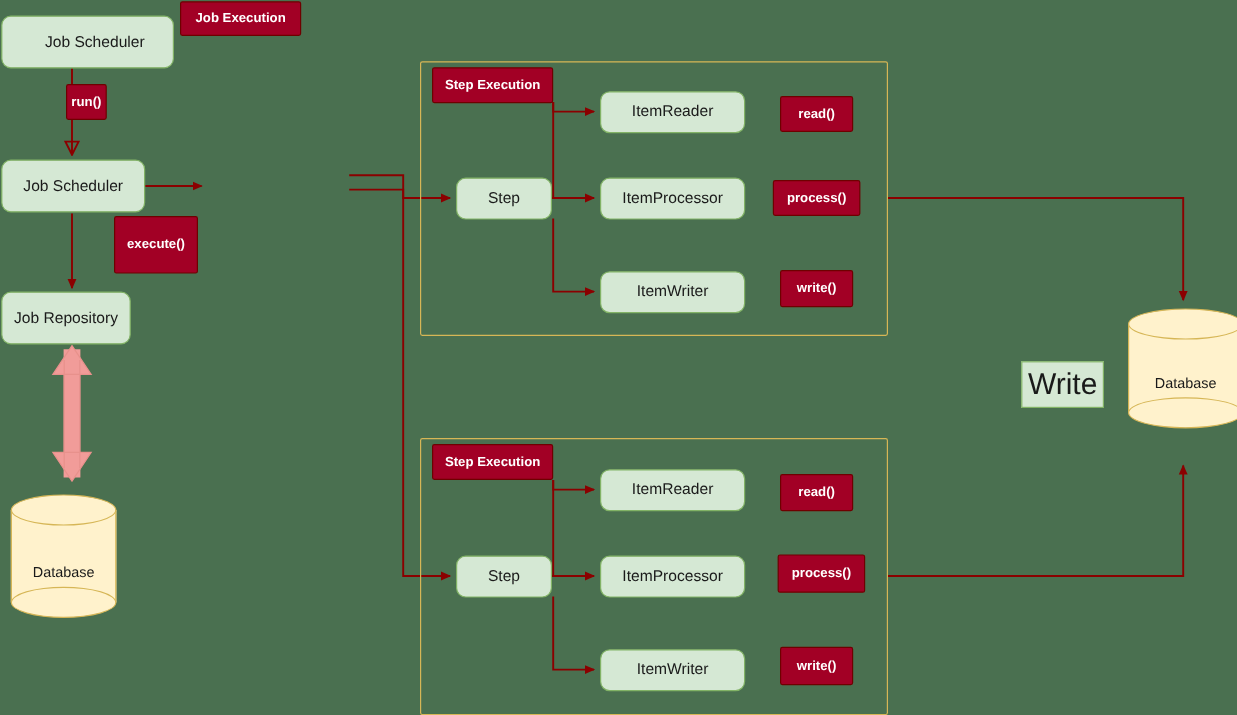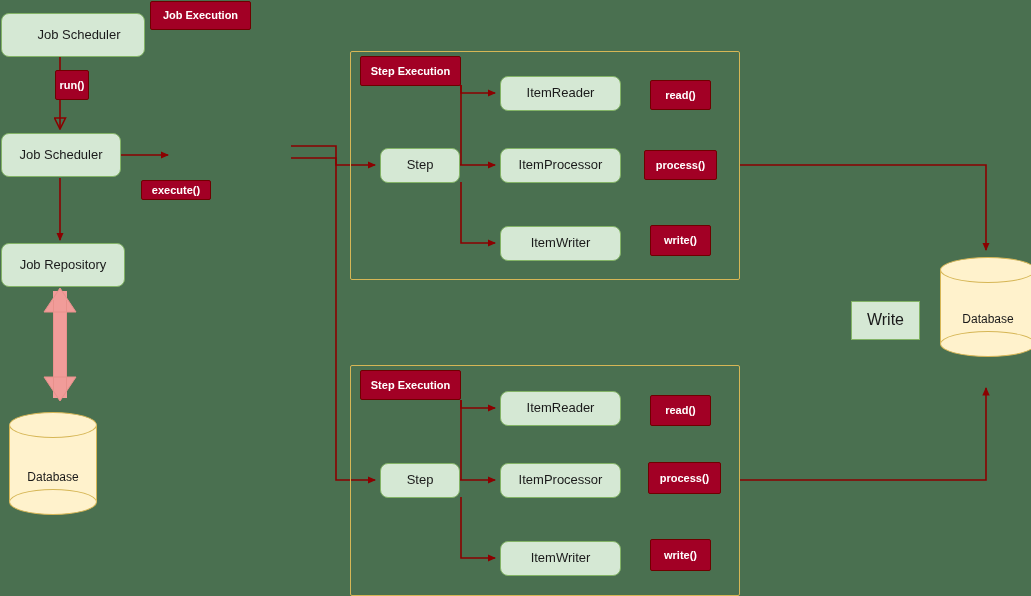--- a/index.html
+++ b/index.html
@@ -29,21 +29,21 @@
   }
   .green.sharp{border-radius:0;}
   .crimson{
     background:#a20025;
     border:1px solid #6f0000;
     border-radius:2px;
     color:#ffffff;
     font-size:11px;
     font-weight:bold;
   }
-  .big{font-size:16px;}
+  .big{font-size:25px;}
 
   
   .group{
     position:absolute;
     box-sizing:border-box;
     border:1px solid #d6b656;
     background:transparent;
     border-radius:2px;
   }
 
@@ -128,23 +128,23 @@
   <div class="group" style="left:350px;top:365px;width:390px;height:231px;"></div>
 
   <div class="node crimson" style="left:150px;top:1px;width:101px;height:29px;">Job Execution</div>
 
   <div class="node green" style="left:1px;top:13px;width:144px;height:44px;padding-left:12px;">Job Scheduler</div>
 
   <div class="node crimson" style="left:55px;top:70px;width:34px;height:30px;">run()</div>
 
   <div class="node green" style="left:1px;top:133px;width:120px;height:44px;">Job Scheduler</div>
 
-  <div class="node crimson" style="left:95px;top:180px;width:70px;height:20px;margin-left:46px;">execute()</div>
+  <div class="node crimson" style="left:95px;top:180px;width:70px;height:48px;">execute()</div>
 
-  <div class="node green" style="left:1px;top:243px;width:124px;height:44px;">Job Repository</div>
+  <div class="node green" style="left:1px;top:243px;width:108px;height:44px;">Job Repository</div>
 
   <div class="db" style="left:9px;top:412px;width:88px;height:103px;">
     <div class="body" style="top:13px;height:77px;"></div>
     <div class="bottom" style="top:77px;"></div>
     <div class="top" style="top:0px;"></div>
     <div class="label" style="top:58px;">Database</div>
   </div>
 
 
   <div class="node crimson" style="left:360px;top:56px;width:101px;height:30px;">Step Execution</div>

